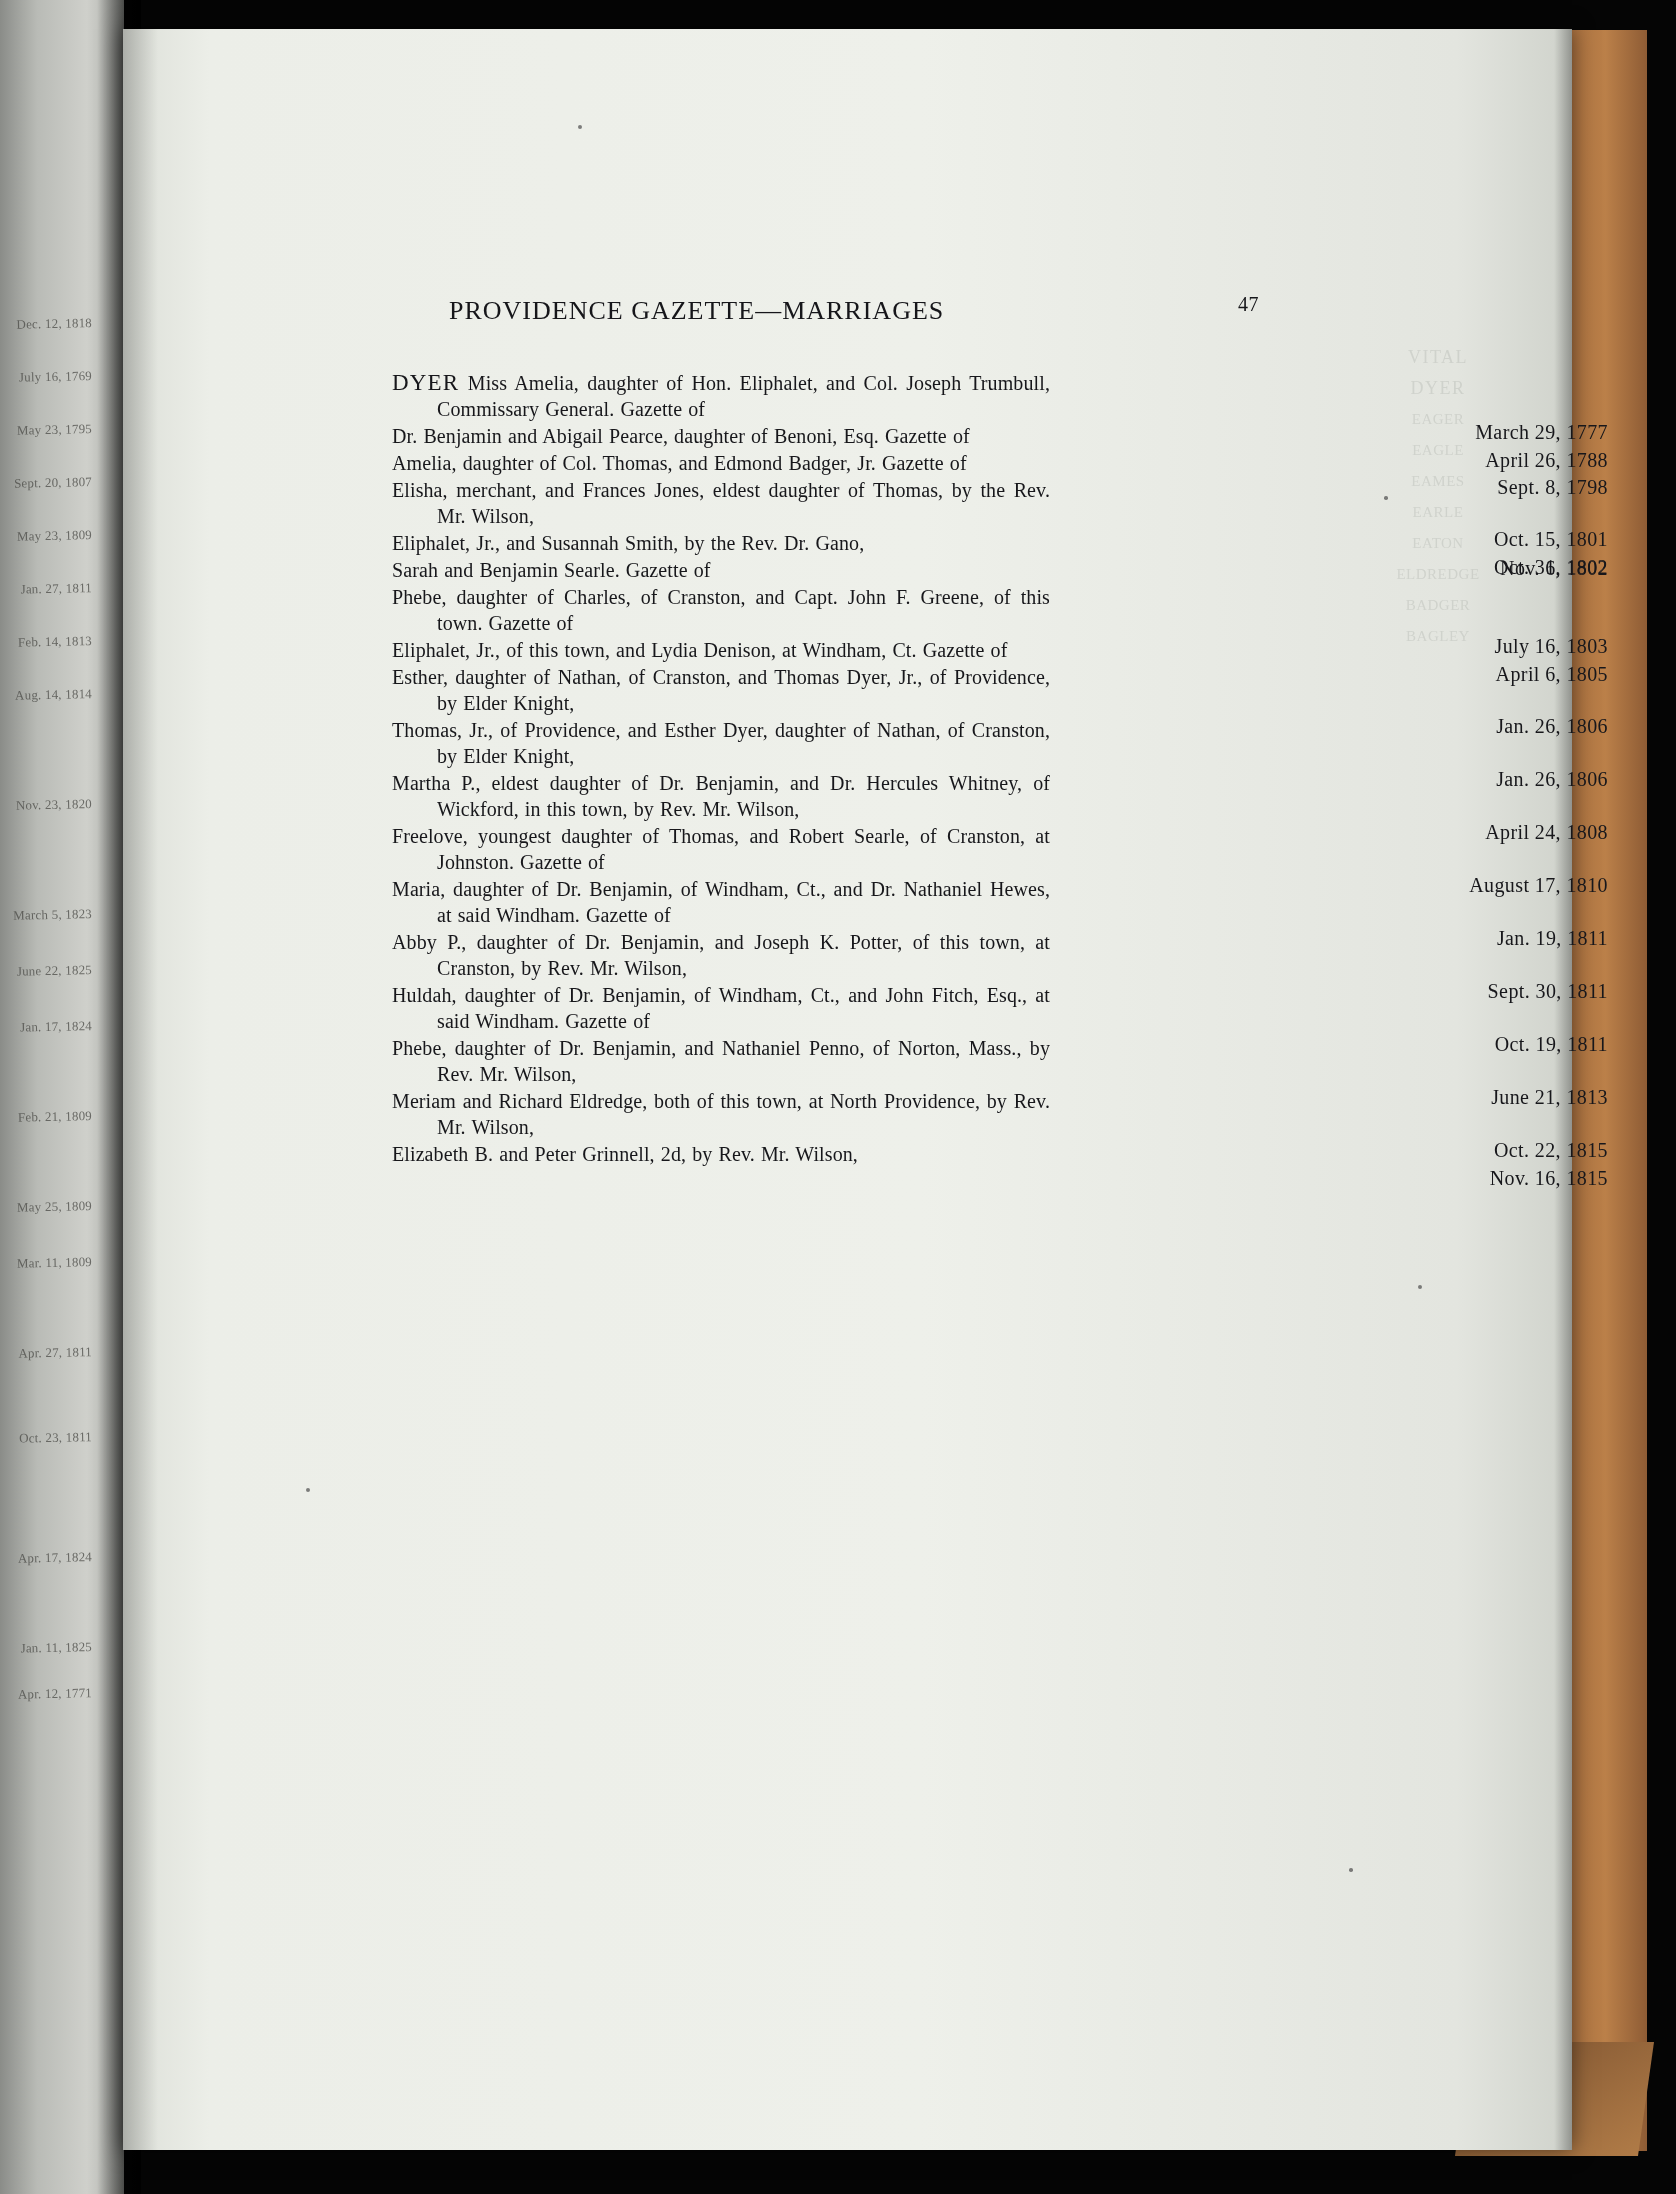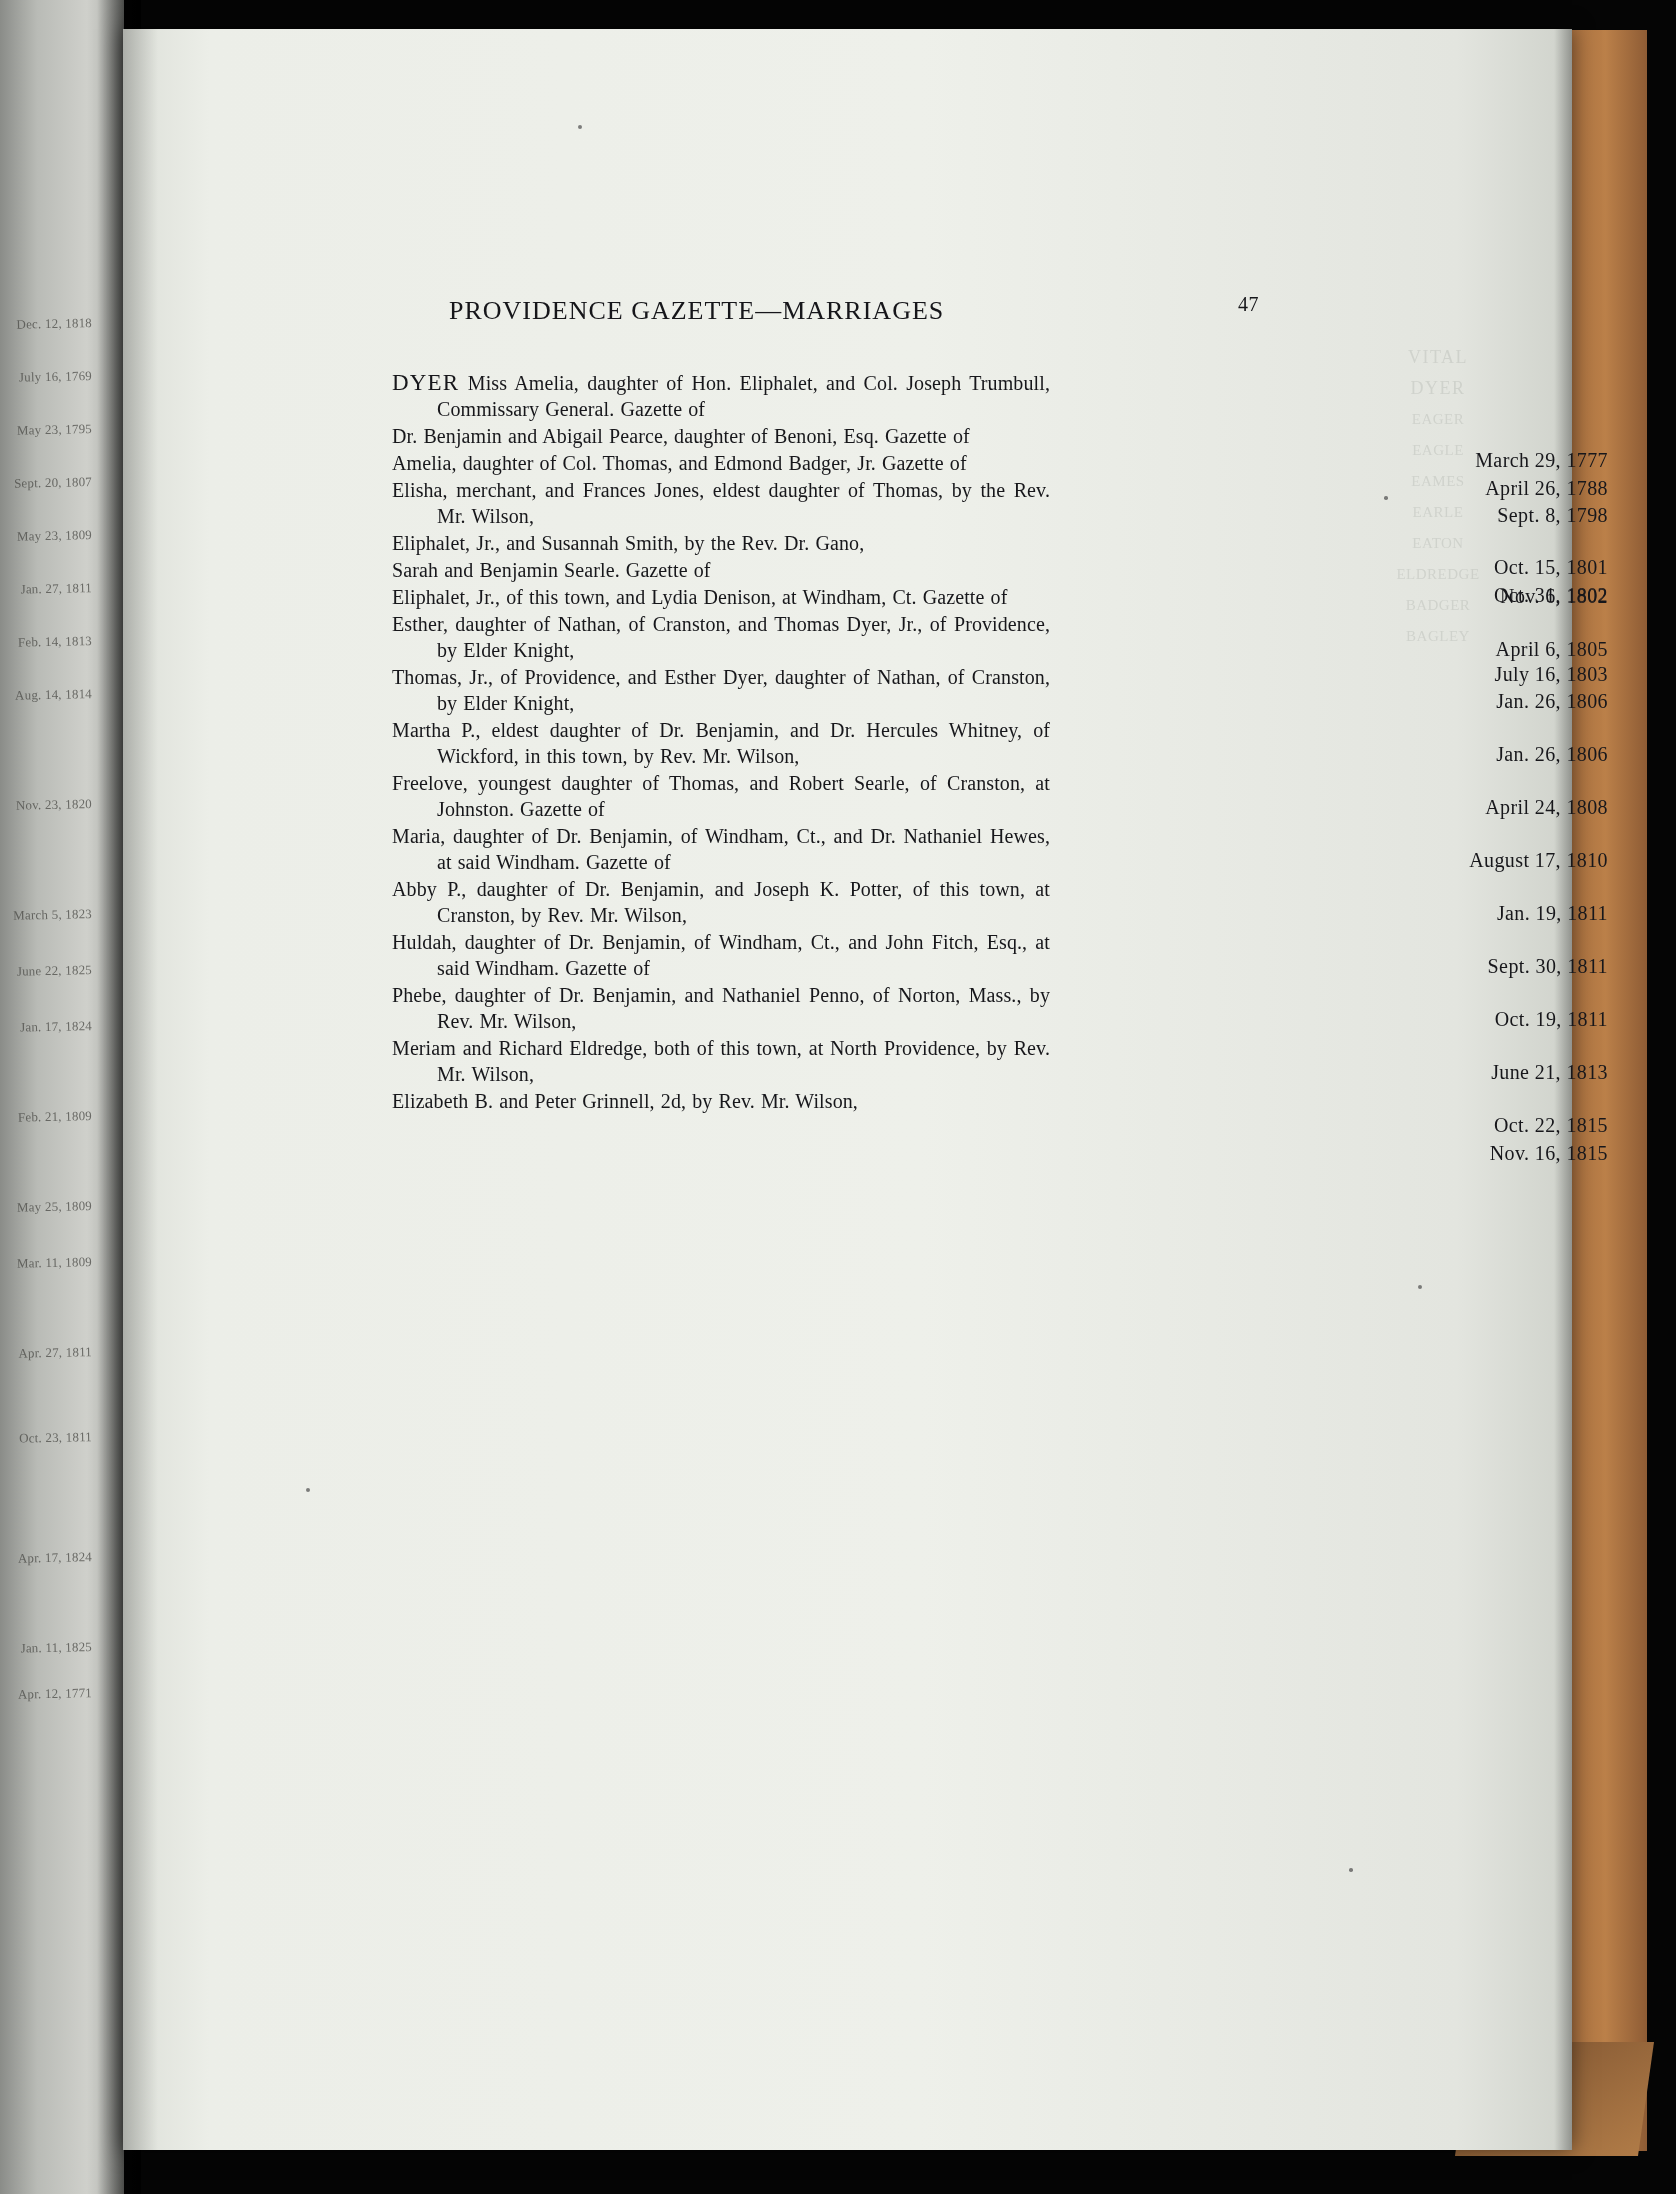--- a/index.html
+++ b/index.html
@@ -185,21 +185,20 @@
   }
   .date {
     position: absolute;
     right: -277px;
     width: 267px;
     text-align: right;
     font-size: 20px;
     letter-spacing: 0.4px;
     white-space: nowrap;
     color: #17171b;
-    margin-top: 28px;
   }
 
   
   .speck {
     position: absolute;
     background: #555;
     border-radius: 50%;
     opacity: 0.75;
   }
 </style>
@@ -304,20 +303,23 @@
       </div>
 
       <div class="entry">
         <div class="entry-text">
             <span class="hang">Sarah and Benjamin Searle.  Gazette of</span>
           </div>
         <div class="date" style="top:0px">Nov. 6, 1802</div>
       </div>
 
       <div class="entry">
+        <div class="entry-text">
+            <span class="hang">Phebe, daughter of Charles, of Cranston, and Capt. John F. Greene, of this town.  Gazette of</span>
+          </div>
         <div class="date" style="top:51px">July 16, 1803</div>
       </div>
 
       <div class="entry">
         <div class="entry-text">
             <span class="hang">Eliphalet, Jr., of this town, and Lydia Denison, at Windham, Ct.  Gazette of</span>
           </div>
         <div class="date" style="top:26px">April 6, 1805</div>
       </div>
 

